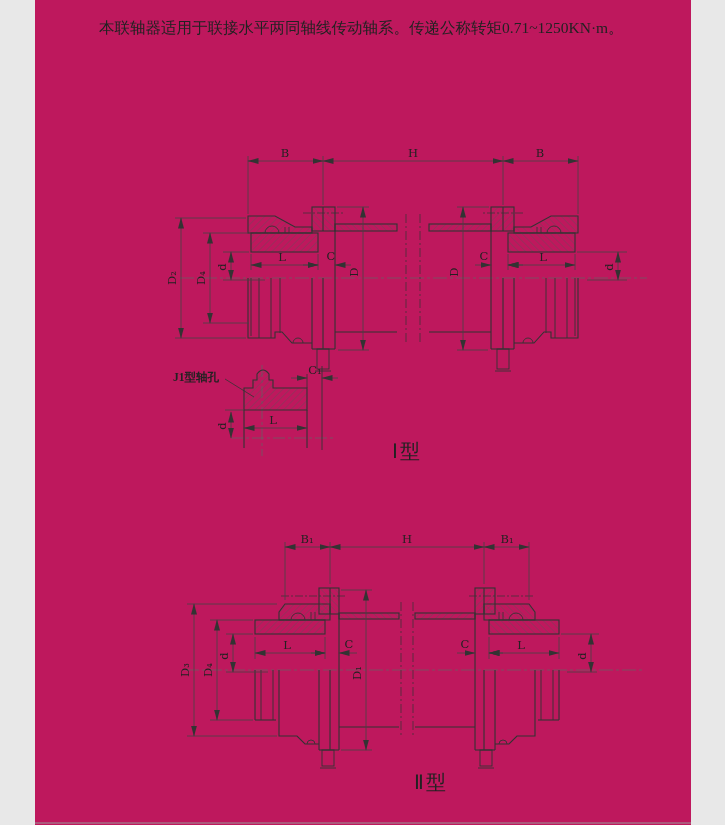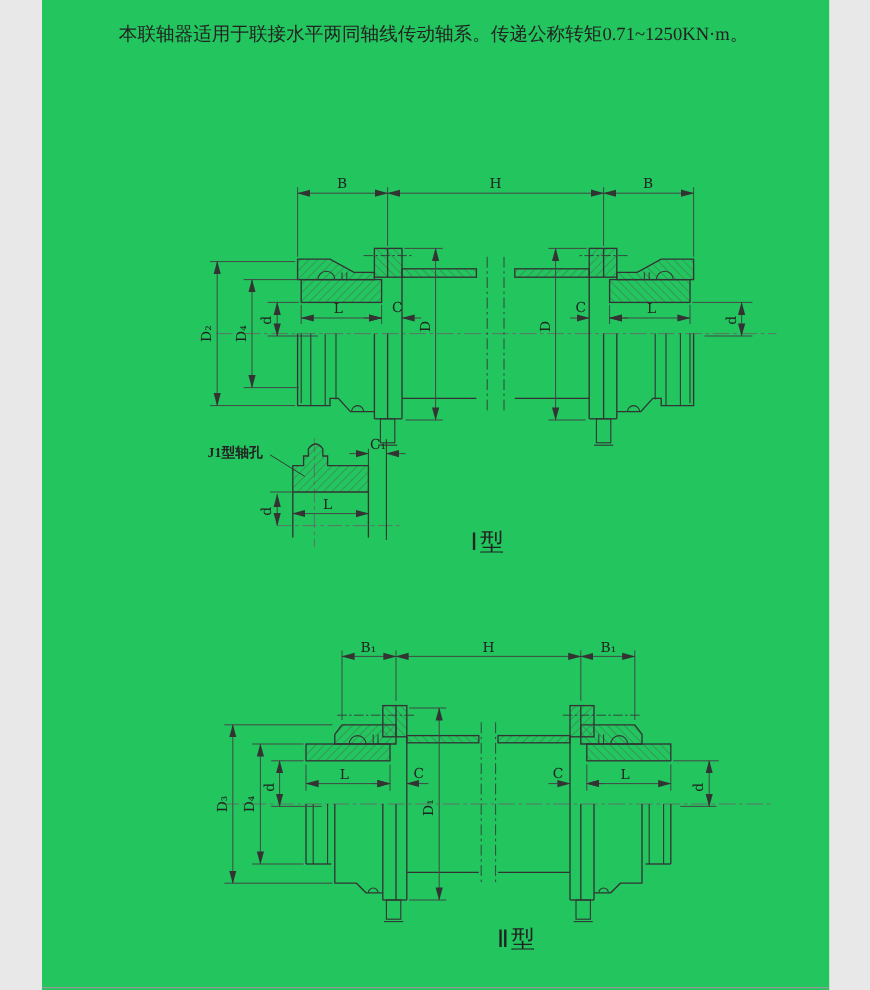--- a/index.html
+++ b/index.html
@@ -1,16 +1,16 @@
 <!DOCTYPE html>
 <html><head>
 <meta charset="utf-8">
 <style>
   html,body{margin:0;padding:0;background:#e8e8e8;}
-  .page{position:relative;width:656px;height:825px;background:#22c55e;margin:0 auto;
+  .page{position:relative;width:656px;height:825px;background:#be185d;margin:0 auto;
         font-family:"Liberation Serif", serif;overflow:hidden;}
   svg{position:absolute;left:0;top:0;}
   svg text{font-family:"DejaVu Serif","Liberation Serif",serif;fill:#222;}
   text.cjk{font-family:"Liberation Serif",serif;}
   text.dim{font-size:11.5px;}
   text.cap{font-size:20px;letter-spacing:2px;}
   text.ttl{font-size:15.5px;}
   text.det{font-size:11.5px;font-weight:600;}
 </style>
 </head>

